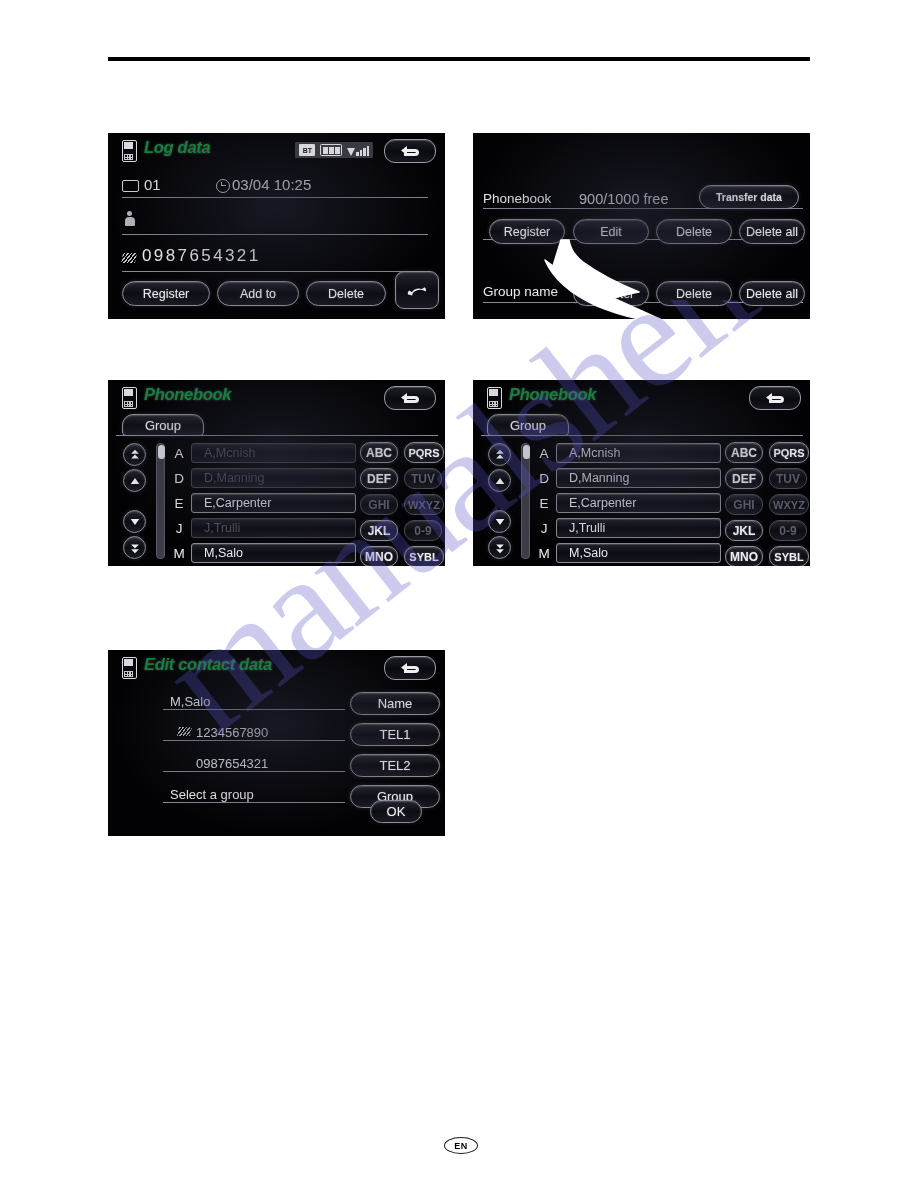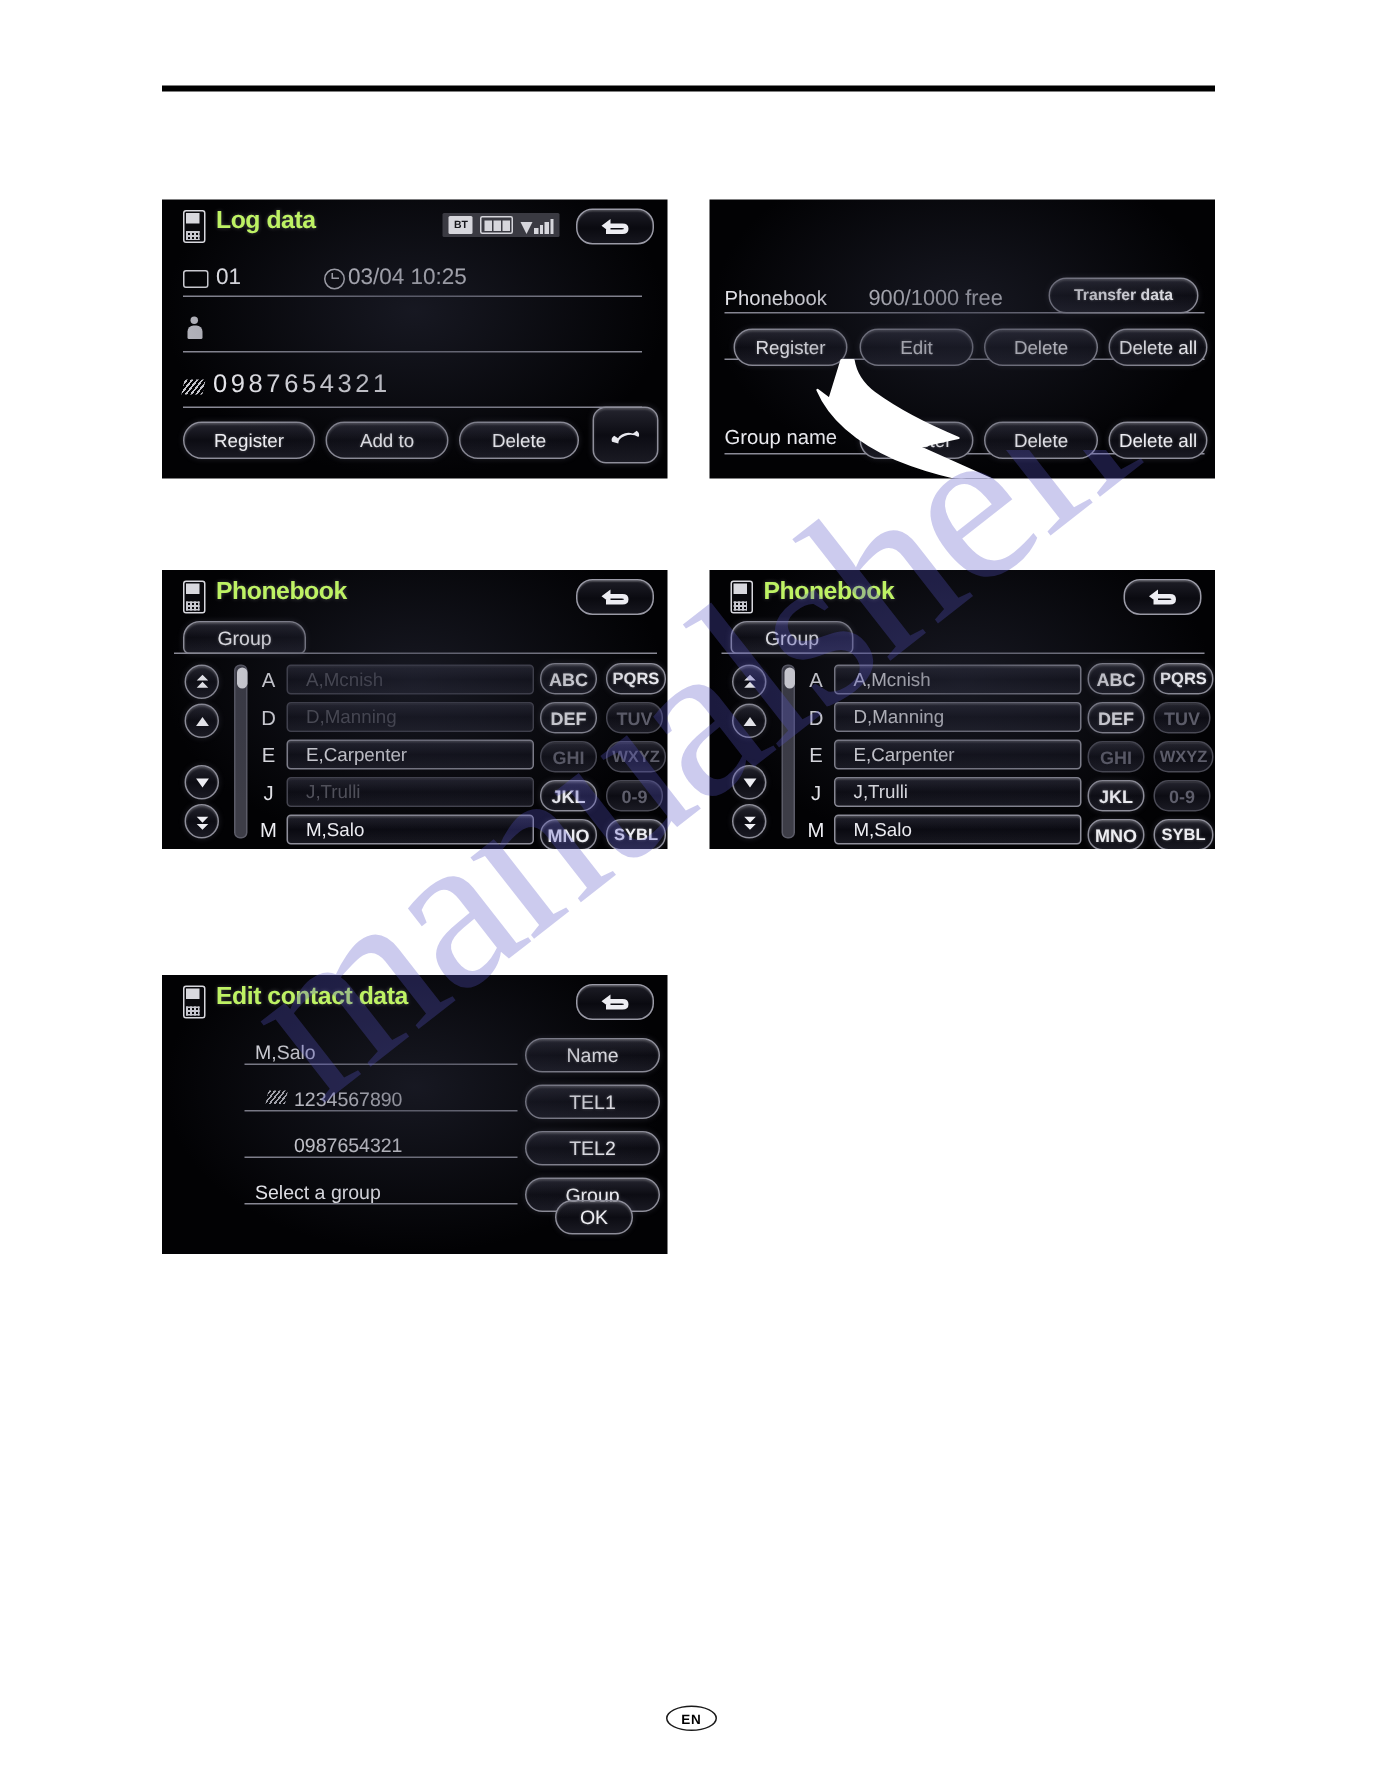--- a/index.html
+++ b/index.html
@@ -121,23 +121,24 @@
       repeating-linear-gradient(to right, #c8c8d0 0 1.4px, transparent 1.4px 2.7px),
       repeating-linear-gradient(to bottom, #c8c8d0 0 1.2px, transparent 1.2px 2.6px);
     display: block;
   }
   .screen-title {
     position: absolute;
     left: 36px;
     top: 5px;
     font-size: 16.5px;
     font-weight: 600;
-    color: #bef264;
+    color: #15803d;
     letter-spacing: -0.3px;
     text-shadow: 0 0 3px rgba(255,255,255,0.25);
+    font-style: italic;
   }
 
   
   .statusbar {
     position: absolute;
     right: 72px;
     top: 9px;
     display: flex;
     align-items: center;
     gap: 5px;

